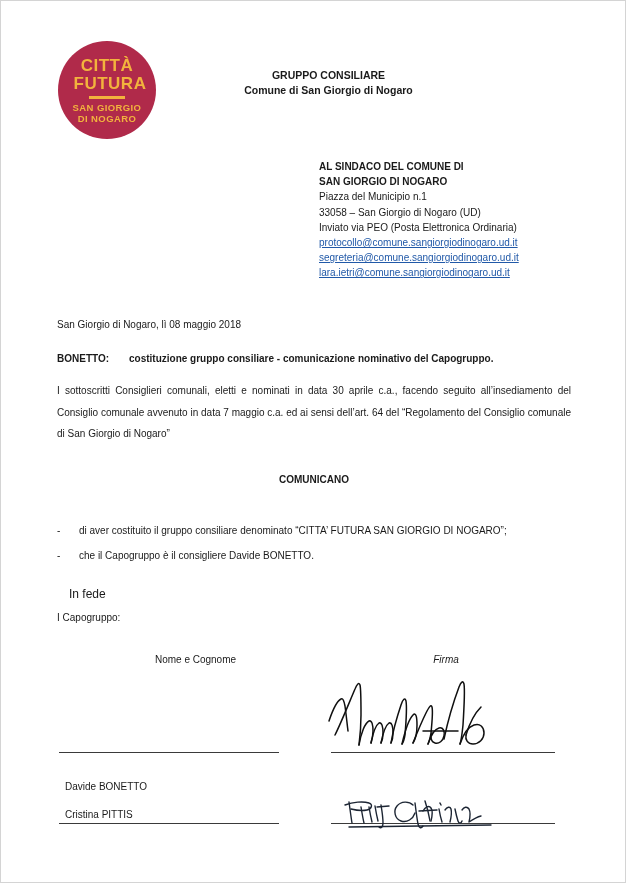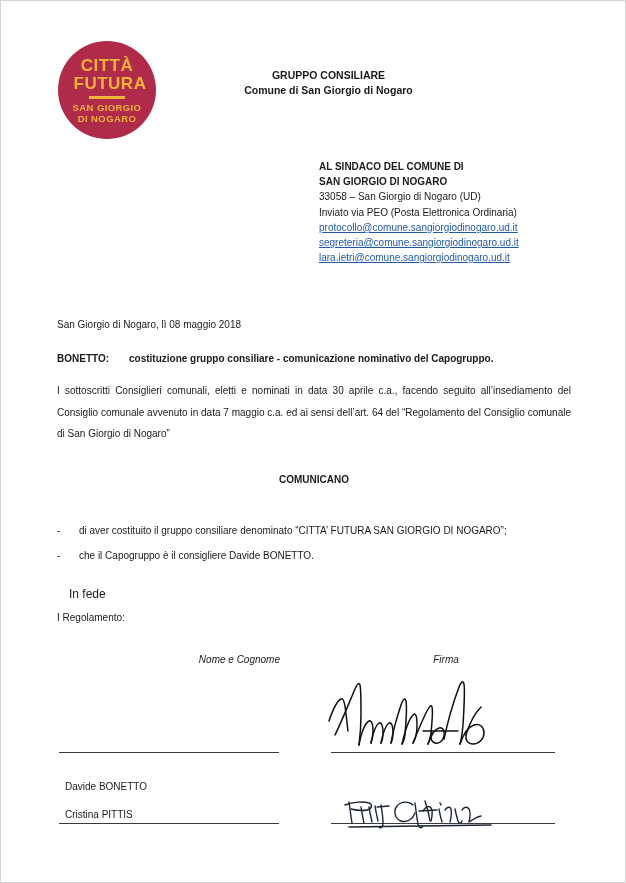--- a/index.html
+++ b/index.html
@@ -169,26 +169,25 @@
     position: absolute;
     left: 56px;
     top: 611px;
     font-size: 10px;
     color: #1a1a1a;
   }
 
   
   .sig-head-name {
     position: absolute;
-    left: 54px;
+    left: 82px;
     top: 653px;
     width: 225px;
-    text-align: right;
-    font-size: 10px;
-    font-style: italic;
+    text-align: center;
+    font-size: 10px;
     color: #1a1a1a;
   }
   .sig-head-firma {
     position: absolute;
     left: 330px;
     top: 653px;
     width: 230px;
     text-align: center;
     font-size: 10px;
     font-style: italic;
@@ -225,20 +224,21 @@
     <div class="org-title">
       <div>GRUPPO CONSILIARE</div>
       <div>Comune di San Giorgio di Nogaro</div>
     </div>
 
   </div>
 
   <div class="addressee">
     <div class="bold">AL SINDACO DEL COMUNE DI</div>
     <div class="bold">SAN GIORGIO DI NOGARO</div>
+    <div>Piazza del Municipio n.1</div>
     <div>33058 – San Giorgio di Nogaro (UD)</div>
     <div>Inviato via PEO (Posta Elettronica Ordinaria)</div>
     <div><a href="#">protocollo@comune.sangiorgiodinogaro.ud.it</a></div>
     <div><a href="#">segreteria@comune.sangiorgiodinogaro.ud.it</a></div>
     <div><a href="#">lara.ietri@comune.sangiorgiodinogaro.ud.it</a></div>
   </div>
 
   <div class="date-line">San Giorgio di Nogaro, lì 08 maggio 2018</div>
 
   <div class="subject">
@@ -254,21 +254,21 @@
       <span class="bullet-dash">-</span>
       <span class="bullet-text">di aver costituito il gruppo consiliare denominato “CITTA’ FUTURA SAN GIORGIO DI NOGARO”;</span>
     </div>
     <div class="bullet-row">
       <span class="bullet-dash">-</span>
       <span class="bullet-text">che il Capogruppo è il consigliere Davide BONETTO.</span>
     </div>
   </div>
 
   <div class="infede">In fede</div>
-  <div class="consiglieri">I Regolamento:</div>
+  <div class="consiglieri">I Capogruppo:</div>
 
   <div class="sig-head-name">Nome e Cognome</div>
   <div class="sig-head-firma">Firma</div>
 
   <div class="sig-name-cell" style="left:64px; top:736px;margin-top:44px;">Davide BONETTO</div>
   <div class="sig-line" style="left:58px; top:751px; width:220px;"></div>
   <div class="sig-line" style="left:330px; top:751px; width:224px;"></div>
 
   <div class="sig-mark" style="left:322px; top:672px;">
     <svg width="185" height="82" viewBox="0 0 185 82" fill="none" xmlns="http://www.w3.org/2000/svg">

